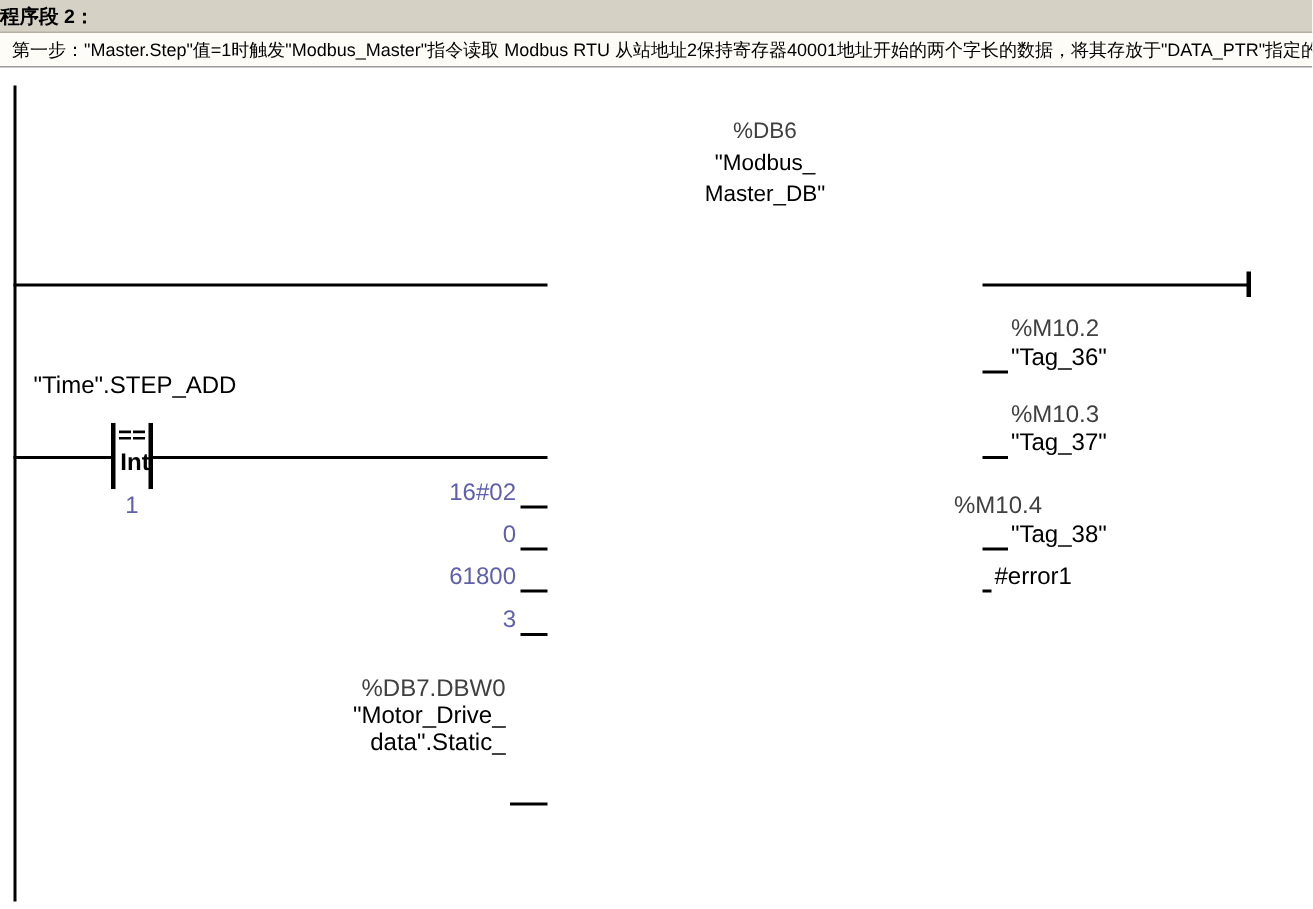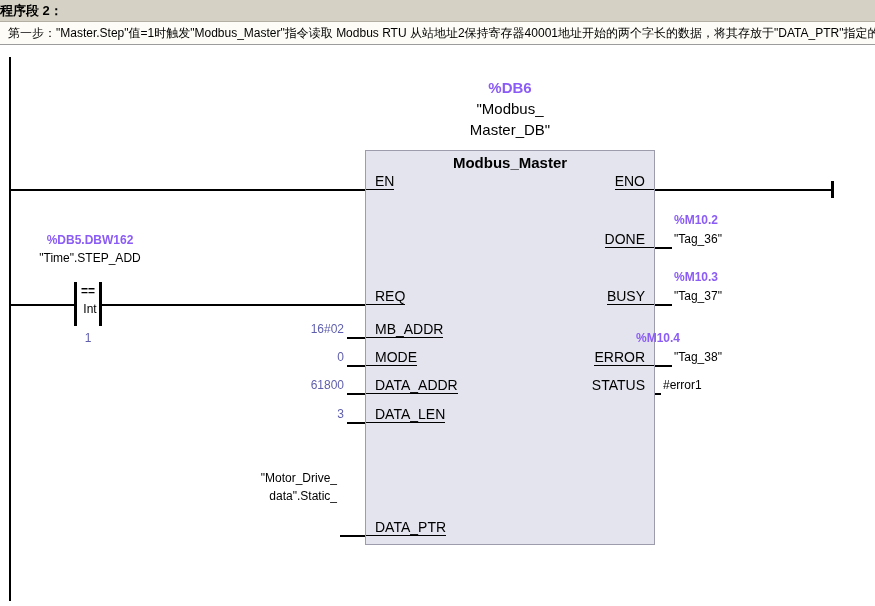--- a/index.html
+++ b/index.html
@@ -11,22 +11,22 @@
   .netbar .lbl{font-size:13px;font-weight:bold;margin-left:0;white-space:nowrap;}
   .netbar .ttl{font-size:12px;margin-left:14px;white-space:nowrap;}
   .commentbar{position:absolute;left:0;top:22px;width:875px;height:23px;background:#fdfcf6;
           border-bottom:1px solid #9c9c9c;box-sizing:border-box;font-size:12px;line-height:22px;
           padding-left:8px;white-space:nowrap;overflow:hidden;}
   
   .wire{position:absolute;background:#000;height:2px;}
   .vwire{position:absolute;background:#000;width:2px;}
   .cbar{position:absolute;background:#000;width:3px;}
   
-  .t{position:absolute;font-size:12px;line-height:16px;white-space:nowrap;}
-  .teal{color:#8b5cf6;font-weight:bold;}
+  .t{position:absolute;font-size:16px;line-height:16px;white-space:nowrap;}
+  .teal{color:#404040;font-weight:normal;}
   .blue{color:#5f5fad;}
   .ctr{text-align:center;}
   .rgt{text-align:right;}
   
   .fb{position:absolute;left:365px;top:150px;width:290px;height:395px;background:#e4e4ee;
       border:1px solid #9c9cac;box-sizing:border-box;}
   .fb-title{position:absolute;left:0;right:0;top:3px;text-align:center;font-size:15px;font-weight:bold;}
   .pin{position:absolute;font-size:14px;line-height:16px;white-space:nowrap;border-bottom:1px solid #000;}
   .pin.l{left:0;padding-left:9px;}
   .pin.r{right:0;padding-right:9px;}
@@ -50,61 +50,44 @@
   <div class="wire" style="left:9px;top:189px;width:356px;"></div>
 
   <div class="wire" style="left:655px;top:189px;width:177px;"></div>
   <div class="vwire" style="left:831px;top:181px;width:3px;height:17px;"></div>
 
   <div class="wire" style="left:9px;top:304px;width:65px;"></div>
   <div class="wire" style="left:102px;top:304px;width:263px;"></div>
   <div class="cbar" style="left:74px;top:282px;height:44px;"></div>
   <div class="cbar" style="left:99px;top:282px;height:44px;"></div>
   <div class="t ctr" style="left:74px;top:283px;width:28px;font-weight:bold;">==</div>
-  <div class="t ctr" style="left:74px;top:301px;width:32px;font-weight:normal;">Int</div>
-  <div class="t ctr teal" style="left:15px;top:232px;width:150px;">%DB5.DBW162</div>
+  <div class="t ctr" style="left:74px;top:301px;width:32px;font-weight:bold;">Int</div>
   <div class="t ctr" style="left:15px;top:250px;width:150px;">"Time".STEP_ADD</div>
   <div class="t ctr blue" style="left:74px;top:330px;width:28px;">1</div>
 
   <div class="dblabel">
     <div class="teal">%DB6</div>
     <div>"Modbus_</div>
     <div>Master_DB"</div>
   </div>
 
-  <div class="fb">
-    <div class="fb-title">Modbus_Master</div>
-
-    <div class="pin l" style="top:22px;">EN</div>
-    <div class="pin l" style="top:137px;">REQ</div>
-    <div class="pin l" style="top:170px;">MB_ADDR</div>
-    <div class="pin l" style="top:198px;">MODE</div>
-    <div class="pin l" style="top:226px;">DATA_ADDR</div>
-    <div class="pin l" style="top:255px;">DATA_LEN</div>
-    <div class="pin l" style="top:368px;">DATA_PTR</div>
-
-    <div class="pin r" style="top:22px;">ENO</div>
-    <div class="pin r" style="top:80px;">DONE</div>
-    <div class="pin r" style="top:137px;">BUSY</div>
-    <div class="pin r" style="top:198px;">ERROR</div>
-    <div class="pin r nline" style="top:226px;">STATUS</div>
-  </div>
 
   <div class="t rgt blue" style="left:234px;top:321px;width:110px;">16#02</div>
   <div class="wire" style="left:347px;top:337px;width:18px;"></div>
 
   <div class="t rgt blue" style="left:234px;top:349px;width:110px;">0</div>
   <div class="wire" style="left:347px;top:365px;width:18px;"></div>
 
   <div class="t rgt blue" style="left:234px;top:377px;width:110px;">61800</div>
   <div class="wire" style="left:347px;top:393px;width:18px;"></div>
 
   <div class="t rgt blue" style="left:234px;top:406px;width:110px;">3</div>
   <div class="wire" style="left:347px;top:422px;width:18px;"></div>
 
+  <div class="t rgt teal" style="left:187px;top:452px;width:150px;">%DB7.DBW0</div>
   <div class="t rgt" style="left:187px;top:470px;width:150px;">"Motor_Drive_</div>
   <div class="t rgt" style="left:187px;top:488px;width:150px;">data".Static_</div>
   <div class="wire" style="left:340px;top:535px;width:25px;"></div>
 
   <div class="wire" style="left:655px;top:247px;width:17px;"></div>
   <div class="t teal" style="left:674px;top:212px;">%M10.2</div>
   <div class="t" style="left:674px;top:231px;">"Tag_36"</div>
 
   <div class="wire" style="left:655px;top:304px;width:17px;"></div>
   <div class="t teal" style="left:674px;top:269px;">%M10.3</div>

